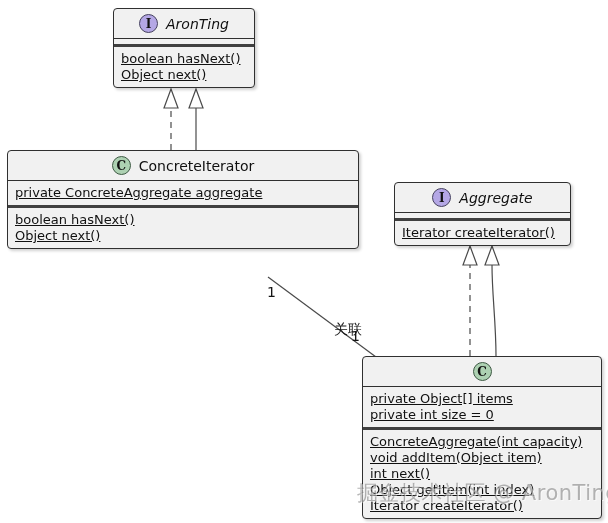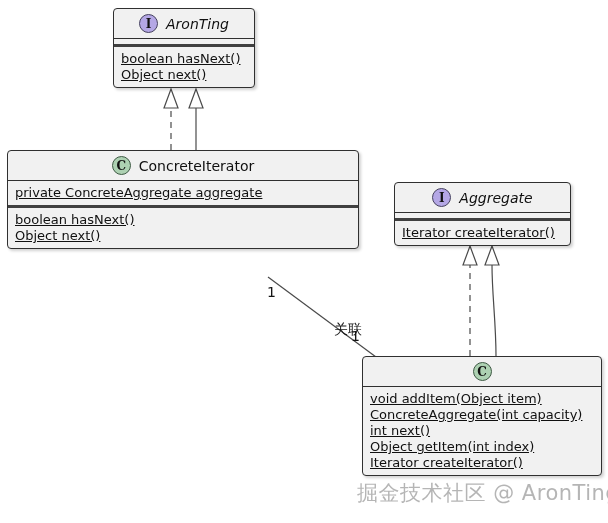--- a/index.html
+++ b/index.html
@@ -138,23 +138,27 @@
     <div class="compartment empty with-sep"></div>
     <div class="compartment">
       <div class="member-line">Iterator createIterator()</div>
     </div>
   </div>
 
   <div class="uml-box" style="left:362px; top:356px; width:240px;">
     <div class="uml-header">
       <span class="spot class">C</span>
     </div>
+    <div class="compartment with-sep">
+      <div class="member-line">private Object[] items</div>
+      <div class="member-line">private int size = 0</div>
+    </div>
     <div class="compartment">
+      <div class="member-line">ConcreteAggregate(int capacity)</div>
       <div class="member-line">void addItem(Object item)</div>
-      <div class="member-line">ConcreteAggregate(int capacity)</div>
       <div class="member-line">int next()</div>
       <div class="member-line">Object getItem(int index)</div>
       <div class="member-line">Iterator createIterator()</div>
     </div>
   </div>
 
   <div class="edge-label" style="left:267px; top:285px;">1</div>
   <div class="edge-label" style="left:334px; top:322px;font-family:Liberation Serif, serif;">关联</div>
   <div class="edge-label" style="left:351px; top:329px;">1</div>
 

